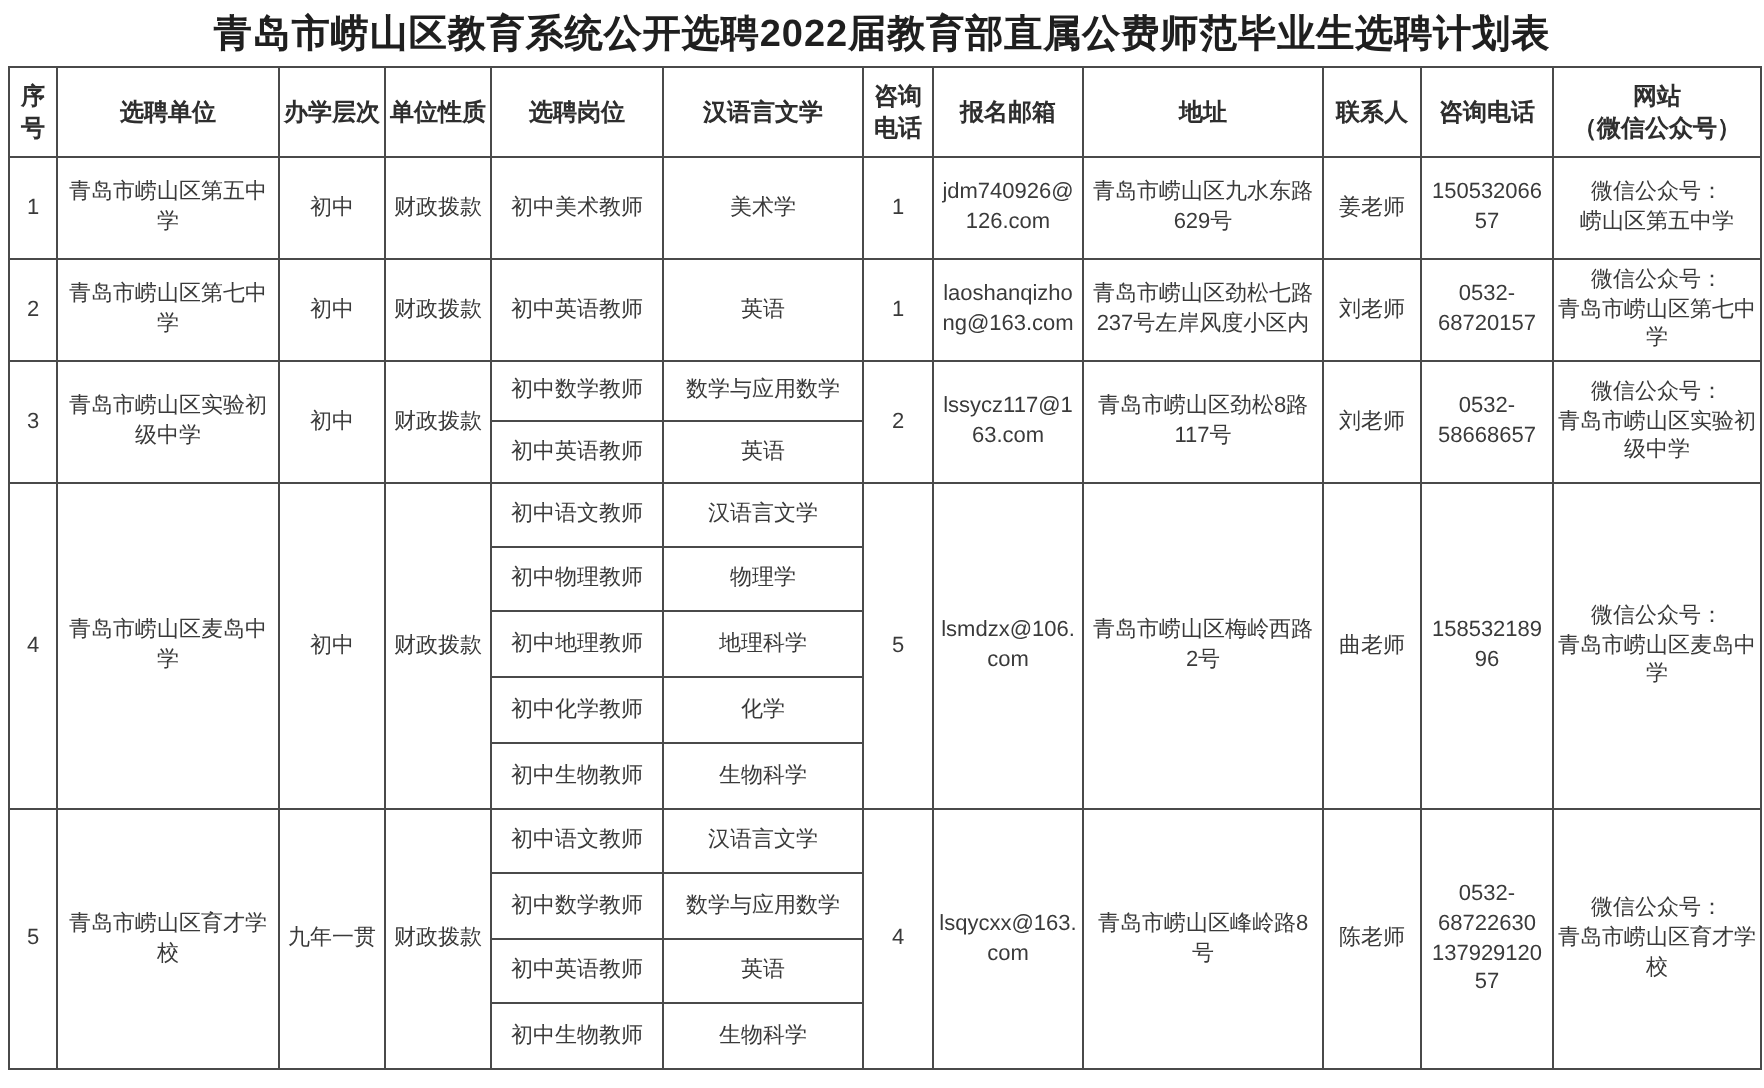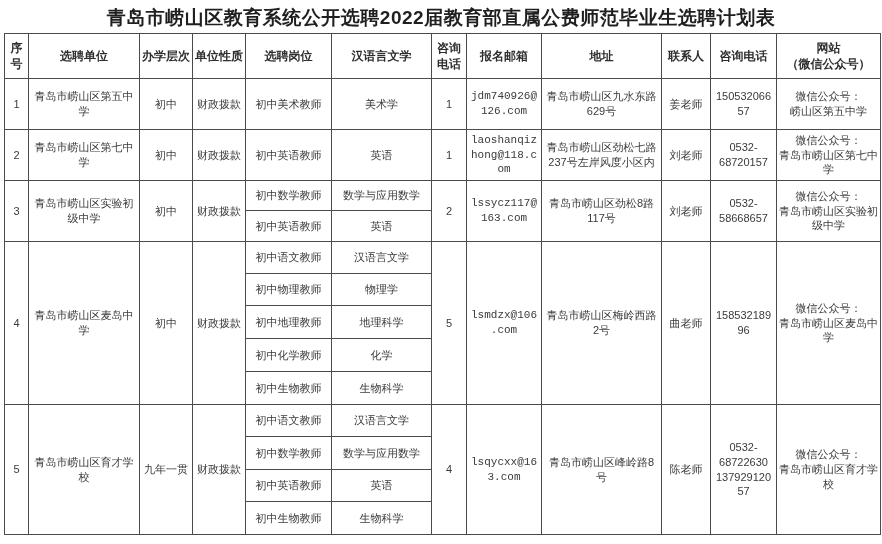--- a/index.html
+++ b/index.html
@@ -43,21 +43,21 @@
     overflow: hidden;
     word-break: break-word;
   }
   table.plan th {
     font-size: 12px;
     font-weight: bold;
     color: #2e2e2e;
   }
   .prewrap { white-space: pre-line; }
   .email {
-    font-family: Liberation Mono, monospace;
+    font-family: Liberation Sans, sans-serif;
     font-size: 9px;
     word-break: break-all;
     letter-spacing: 0;
   }
   .phone {
     font-size: 10px;
     white-space: pre-line;
     letter-spacing: 0;
   }
   tr.h-head  { height: 45px; margin-left: 41px; }
@@ -124,21 +124,21 @@
     </tr>
 
     <tr class="h-51">
       <td>2</td>
       <td>青岛市崂山区第七中学</td>
       <td>初中</td>
       <td>财政拨款</td>
       <td>初中英语教师</td>
       <td>英语</td>
       <td>1</td>
-      <td class="email">laoshanqizhong@118.com</td>
+      <td class="email">laoshanqizhong@163.com</td>
       <td>青岛市崂山区劲松七路237号左岸风度小区内</td>
       <td>刘老师</td>
       <td class="phone">0532-
 68720157</td>
       <td class="prewrap">微信公众号：
 青岛市崂山区第七中学</td>
     </tr>
 
     <tr class="h-30">
       <td rowspan="2">3</td>

